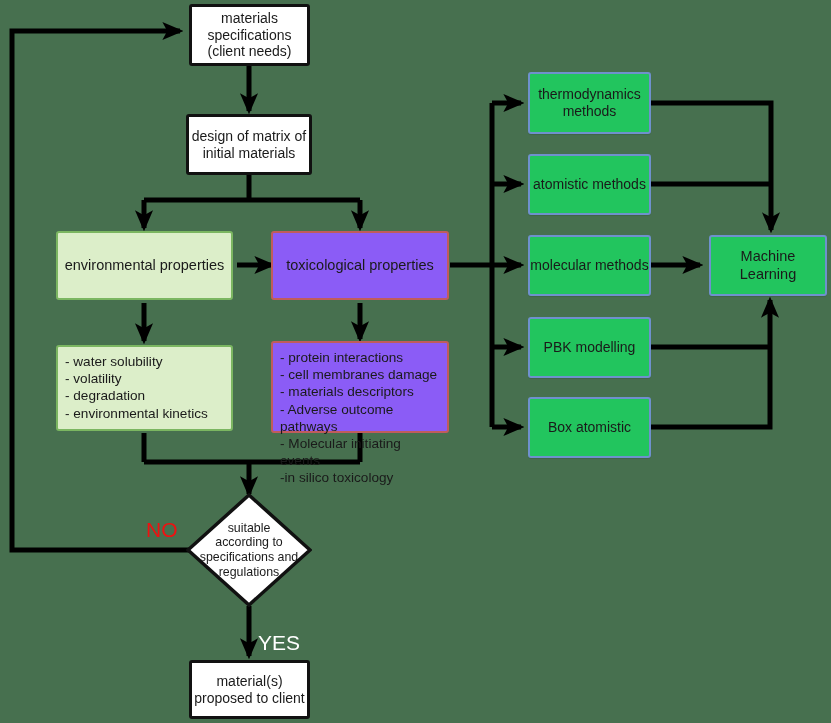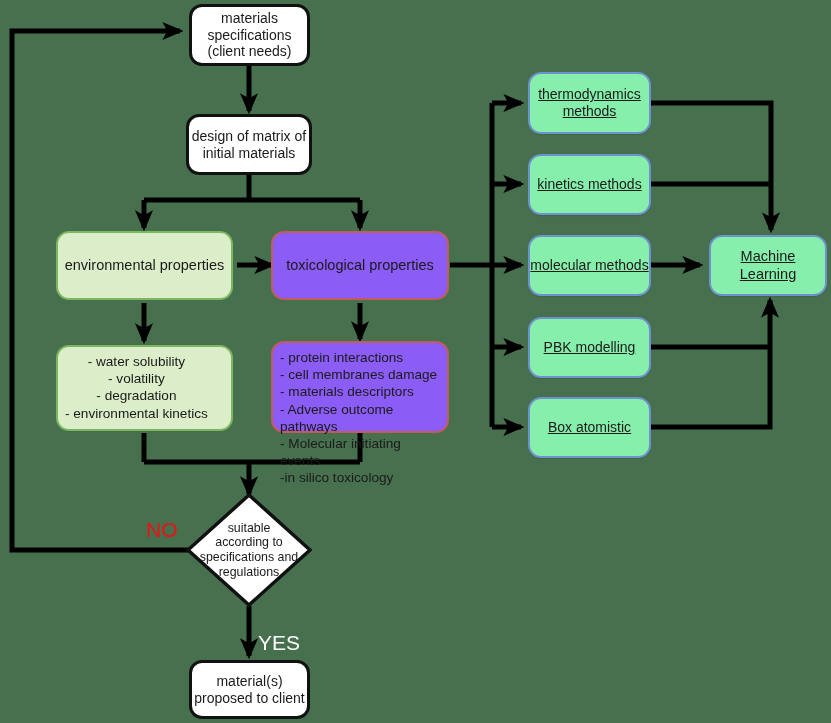--- a/index.html
+++ b/index.html
@@ -24,45 +24,44 @@
   }
   .node {
     position: absolute;
     box-sizing: border-box;
     display: flex;
     align-items: center;
     justify-content: center;
     text-align: center;
     color: #1a1a1a;
     line-height: 1.18;
-    border-radius: 13px;
+    border-radius: 3px;
     z-index: 3;
   }
   .node-white {
     background: #ffffff;
     border: 3px solid #111111;
     font-size: 14px;
   }
   .node-green {
     background: #dceec9;
     border: 2.5px solid #7bb661;
     font-size: 14.5px;
     text-align: center;
   }
   .node-red {
     background: #8b5cf6;
     border: 2.5px solid #c05c5c;
     font-size: 14.5px;
   }
   .node-blue {
-    background: #86efac;
+    background: #22c55e;
     border: 2.5px solid #6f91cd;
     font-size: 14px;
     box-shadow: 0 1px 1px rgba(0,0,0,0.10);
-    text-decoration: underline;
   }
   .list-box {
     align-items: flex-start;
     justify-content: flex-start;
     text-align: left;
     padding: 6px 8px 6px 7px;
     font-size: 13.6px;
     line-height: 1.265;
   }
   .diamond-wrap {
@@ -162,36 +161,36 @@
 specifications
 (client needs)</div>
 
   <div class="node node-white multiline" style="left:186px; top:114px; width:126px; height:61px;">design of matrix of
 initial materials</div>
 
   <div class="node node-green" style="left:56px; top:231px; width:177px; height:69px;">environmental properties</div>
 
   <div class="node node-red" style="left:271px; top:231px; width:178px; height:69px;">toxicological properties</div>
 
-  <div class="node node-green list-box multiline" style="left:56px; top:345px; width:177px; height:86px;text-align:center;">- water solubility
+  <div class="node node-green list-box multiline" style="left:56px; top:345px; width:177px; height:86px;">- water solubility
 - volatility
 - degradation
 - environmental kinetics</div>
 
   <div class="node node-red list-box multiline" style="left:271px; top:341px; width:178px; height:92px;">- protein interactions
 - cell membranes damage
 - materials descriptors
 - Adverse outcome pathways
 - Molecular initiating events
 -in silico toxicology</div>
 
   <div class="node node-blue multiline" style="left:528px; top:72px; width:123px; height:62px;">thermodynamics
 methods</div>
 
-  <div class="node node-blue" style="left:528px; top:154px; width:123px; height:61px;">kinetics methods</div>
+  <div class="node node-blue" style="left:528px; top:154px; width:123px; height:61px;">atomistic methods</div>
 
   <div class="node node-blue" style="left:528px; top:235px; width:123px; height:61px;">molecular methods</div>
 
   <div class="node node-blue" style="left:528px; top:317px; width:123px; height:61px;">PBK modelling</div>
 
   <div class="node node-blue" style="left:528px; top:397px; width:123px; height:61px;">Box atomistic</div>
 
   <div class="node node-blue" style="left:709px; top:235px; width:118px; height:61px; font-size:14.5px;">Machine Learning</div>
 
   <div class="diamond-wrap" style="left:186px; top:493px; width:126px; height:114px;">

